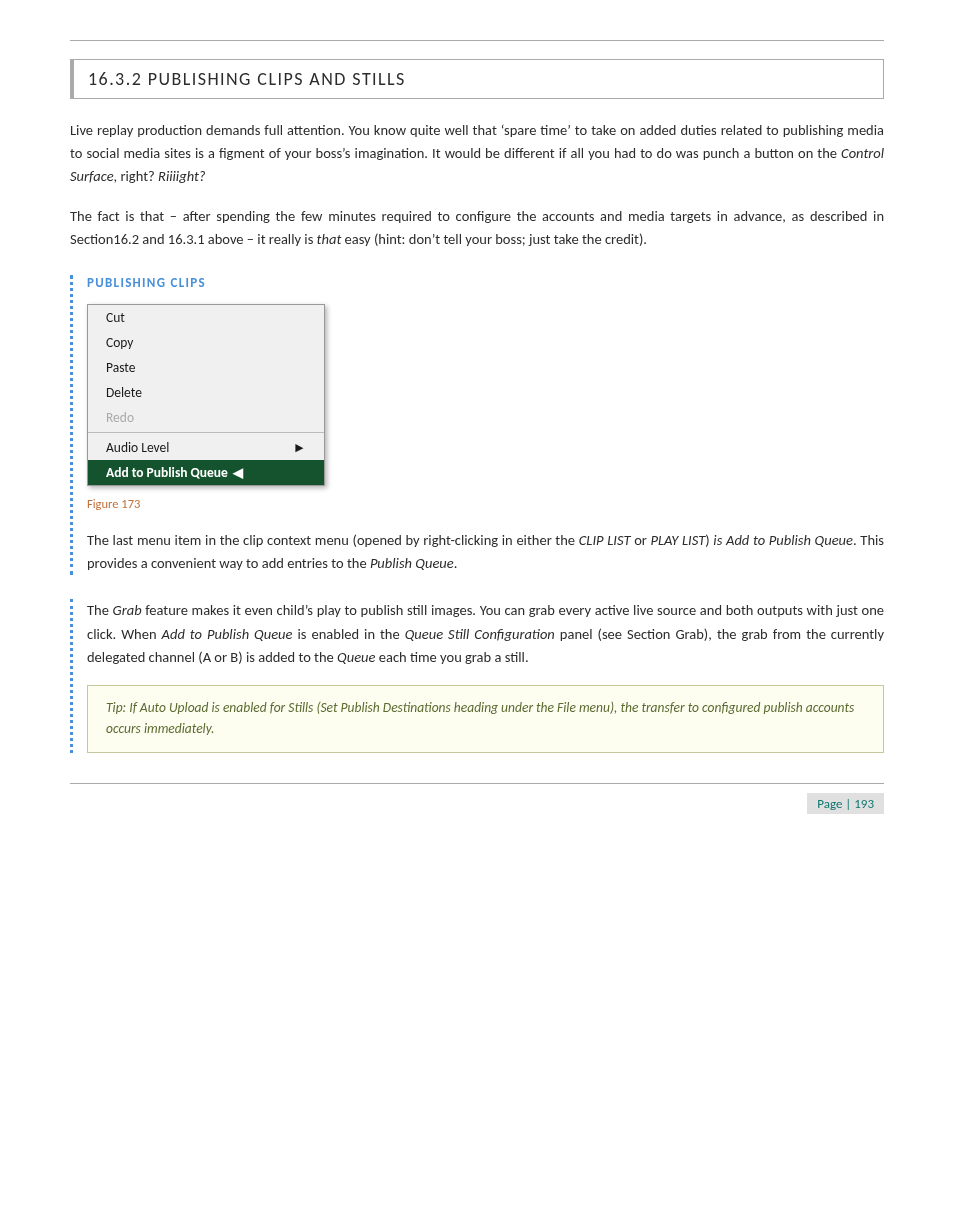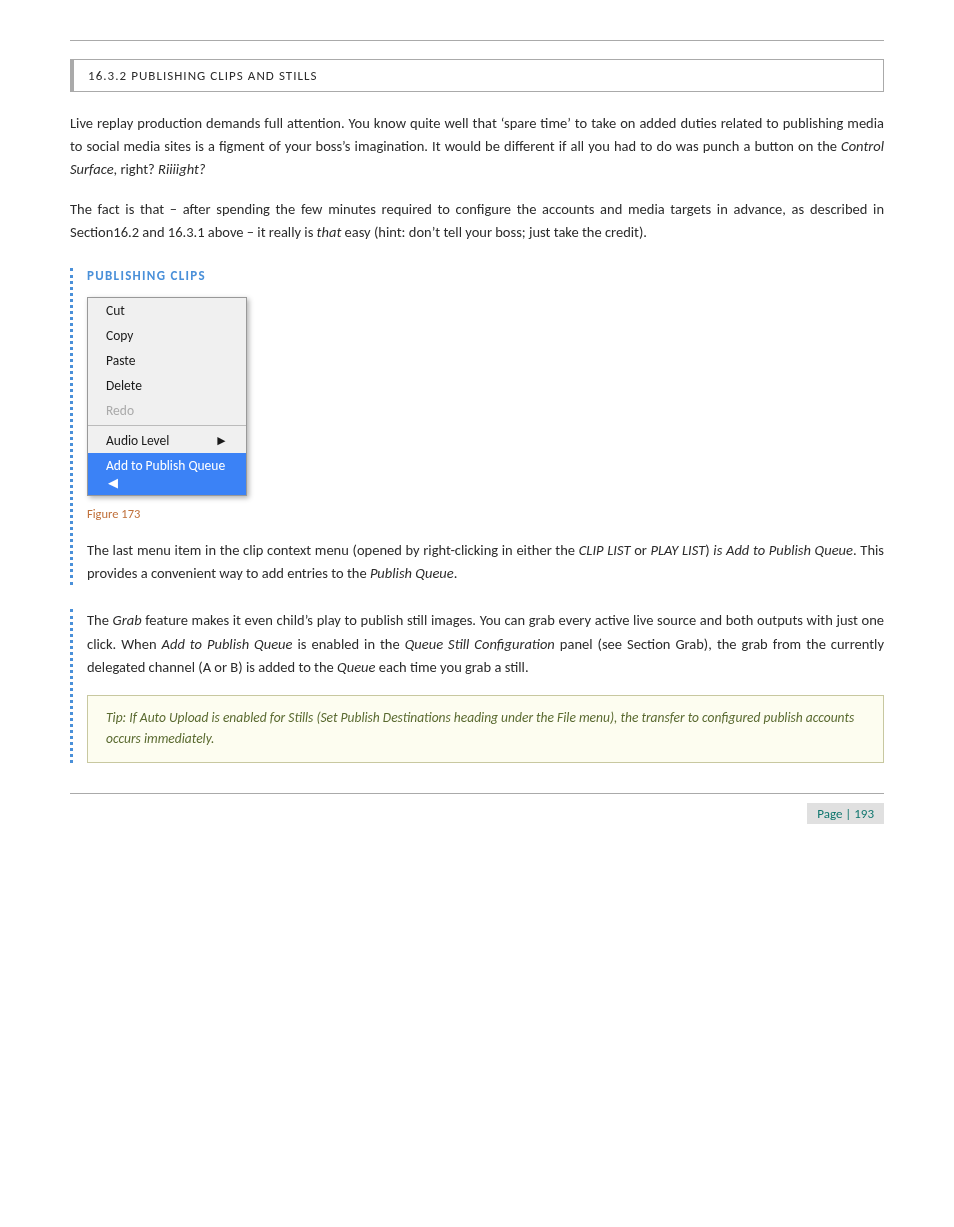--- a/index.html
+++ b/index.html
@@ -29,21 +29,21 @@
 
     
     .section-heading-box {
       border: 1px solid #aaaaaa;
       border-left: 4px solid #aaaaaa;
       padding: 8px 14px;
       margin-bottom: 20px;
     }
 
     .section-heading-box h2 {
-      font-size: 13px;
+      font-size: 18px;
       font-weight: normal;
       letter-spacing: 0.08em;
       color: #2c2c2c;
       text-transform: uppercase;
     }
 
     
     .body-text {
       text-align: justify;
       line-height: 1.6;
@@ -69,21 +69,21 @@
       letter-spacing: 0.1em;
       color: #4a90d9;
       text-transform: uppercase;
       margin-bottom: 14px;
     }
 
     
     .context-menu {
       background: #f0f0f0;
       border: 1px solid #999;
-      width: 160px;
+      width: 238px;
       font-size: 13.5px;
       color: #1a1a1a;
       box-shadow: 2px 2px 5px rgba(0,0,0,0.3);
     }
 
     .context-menu .menu-item {
       padding: 4px 18px;
       cursor: default;
     }
 
@@ -100,22 +100,23 @@
       margin: 2px 0;
     }
 
     .context-menu .menu-item.has-arrow {
       display: flex;
       justify-content: space-between;
       align-items: center;
     }
 
     .context-menu .menu-item.highlighted {
-      background: #3b82f6;
+      background: #14532d;
       color: #ffffff;
+      font-weight: bold;
     }
 
     .figure-caption {
       font-size: 12.5px;
       color: #c0703a;
       font-weight: normal;
       margin-top: 10px;
       margin-bottom: 18px;
     }
 

